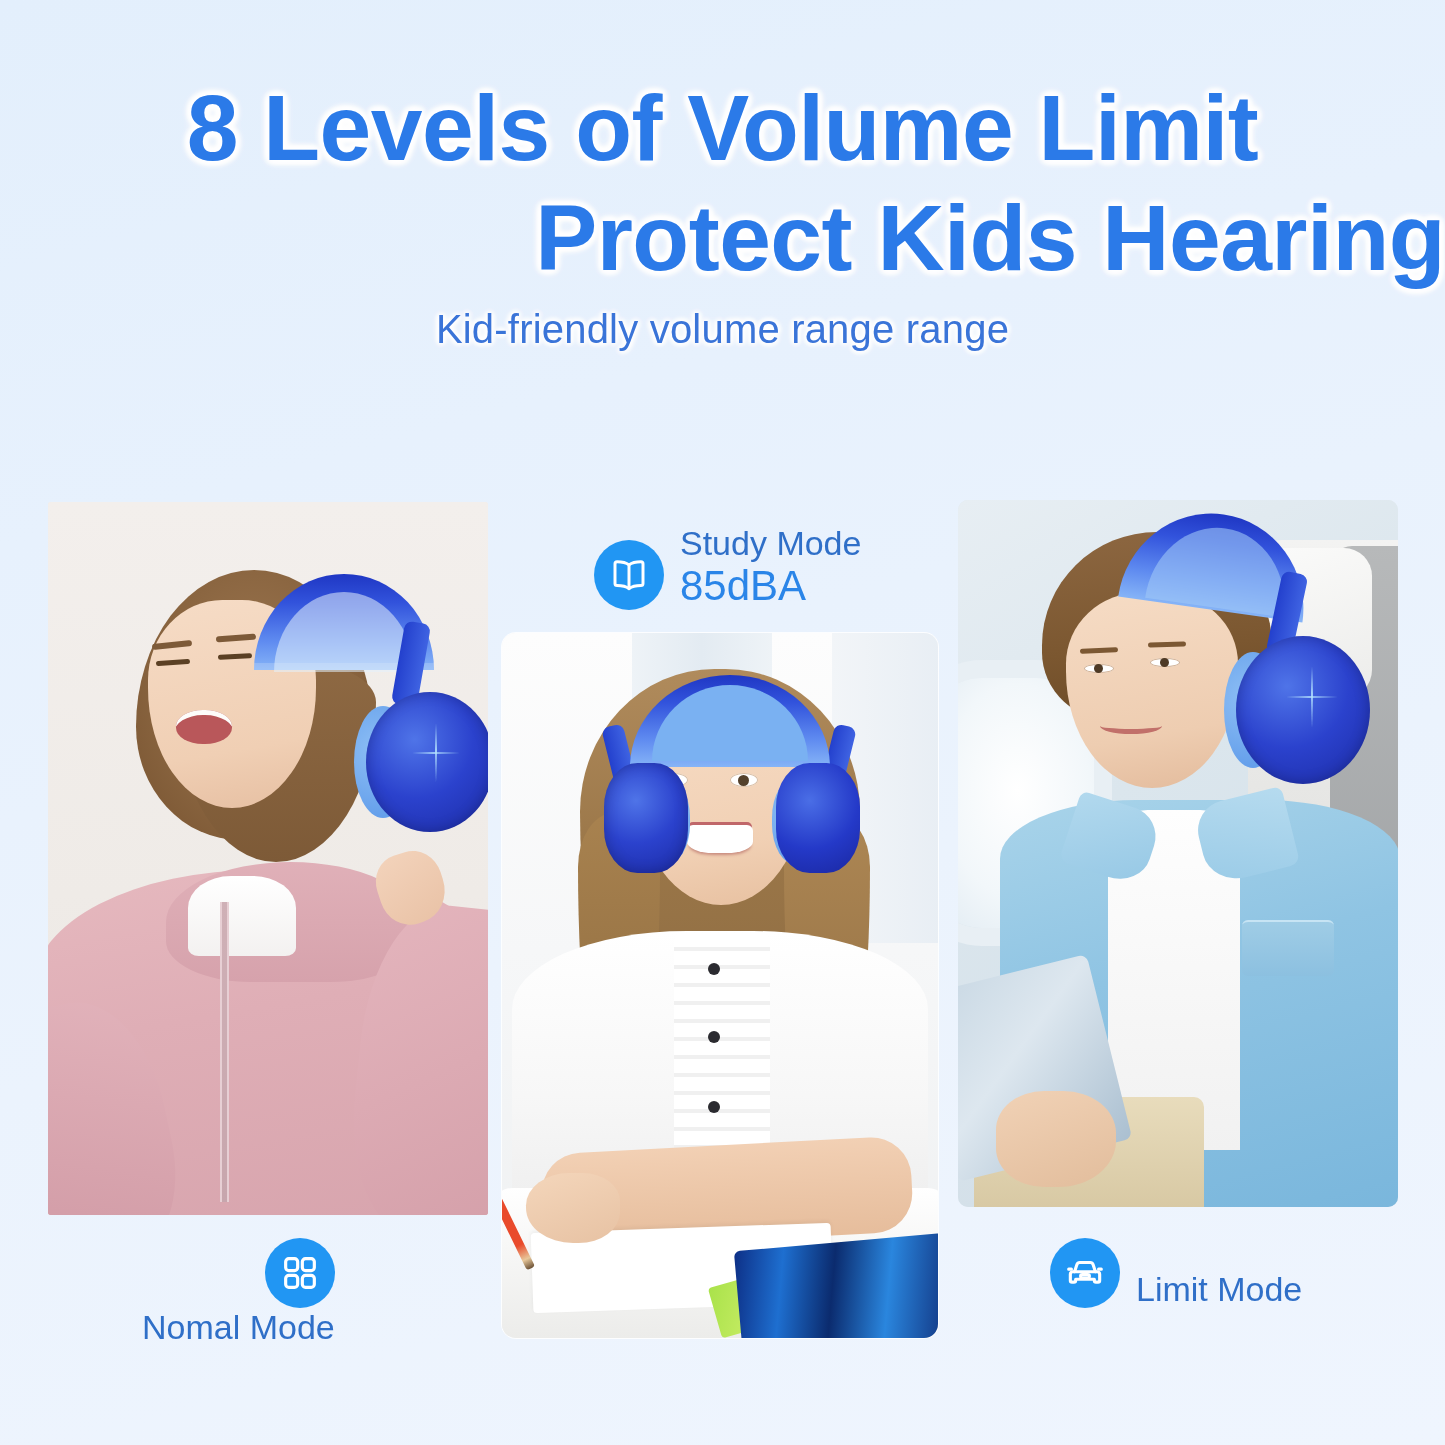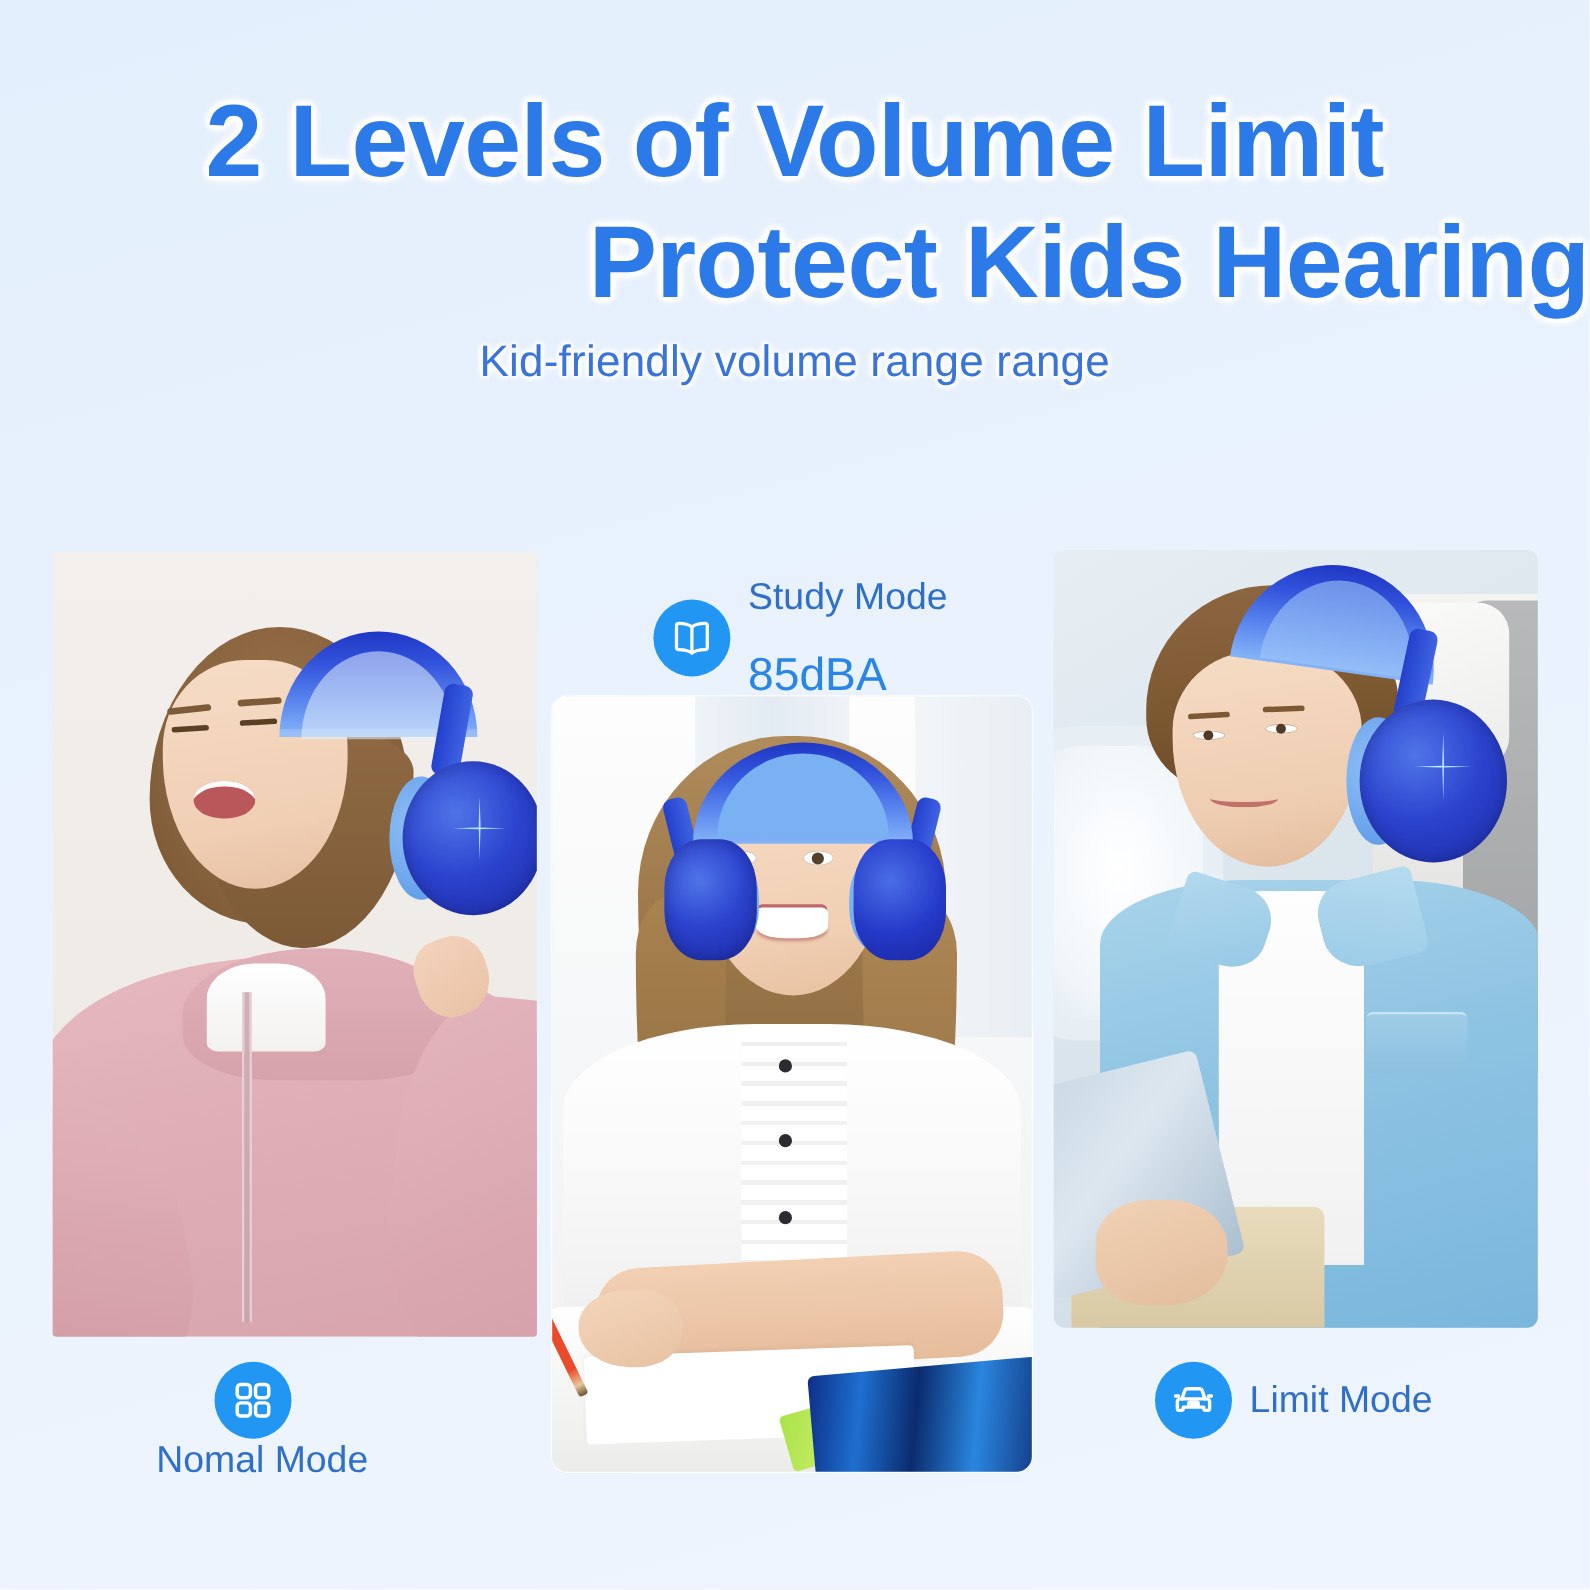--- a/index.html
+++ b/index.html
@@ -280,38 +280,38 @@
   #hp-right .band { left:14px; top:0; width:186px; height:96px; transform:rotate(8deg); }
   #hp-right .bandIn { position:absolute; left:40px; top:14px; width:140px; height:80px;
       border-radius:50% 50% 0 0/100% 100% 0 0; background:#9fc6f6; opacity:.6;
       transform:rotate(8deg); }
   #hp-right .arm { left:164px; top:58px; width:26px; height:84px; transform:rotate(12deg); }
   #hp-right .cup { left:126px; top:122px; width:134px; height:148px; }
   #hp-right .pad { left:114px; top:138px; width:58px; height:116px; }
   #hp-right .star { left:176px; top:152px; width:52px; height:62px; }
 
   
-  .badge { position:absolute; display:flex; align-items:center; }
+  .badge { position:absolute; display:flex; align-items:flex-end; }
   .badge-icon {
       width:70px; height:70px; border-radius:50%; background:#2196f3;
       display:flex; align-items:center; justify-content:center; flex:none;
   }
   .badge-text { margin-left:16px; }
   .badge-label { font-size:34px; color:#2f6fc8; line-height:1.12; white-space:nowrap; }
-  .badge-value { font-size:42px; color:#2a85e8; line-height:1.14; white-space:nowrap;margin-top:27px; }
+  .badge-value { font-size:42px; color:#2a85e8; line-height:1.14; white-space:nowrap; }
 
   #badge-study  { left:594px;  top:524px; }
   #badge-normal { left:126px;  top:1238px;flex-direction:column; }
   #badge-travel { left:1050px; top:1238px; }
 </style>
 </head>
 <body>
 
 <div id="header">
-  <div class="headline headline-1">2 Levels of Volume Limit</div>
+  <div class="headline headline-1">8 Levels of Volume Limit</div>
   <div class="headline headline-2">Protect Kids Hearing</div>
   <div class="subtitle">Kid-friendly volume range range</div>
 </div>
 
 <div class="photo" id="photo-left">
   <div class="ph-bg wall"></div>
   <div class="couch"></div>
   <div class="hair"></div>
   <div class="hair2"></div>
   <div class="face"></div>

